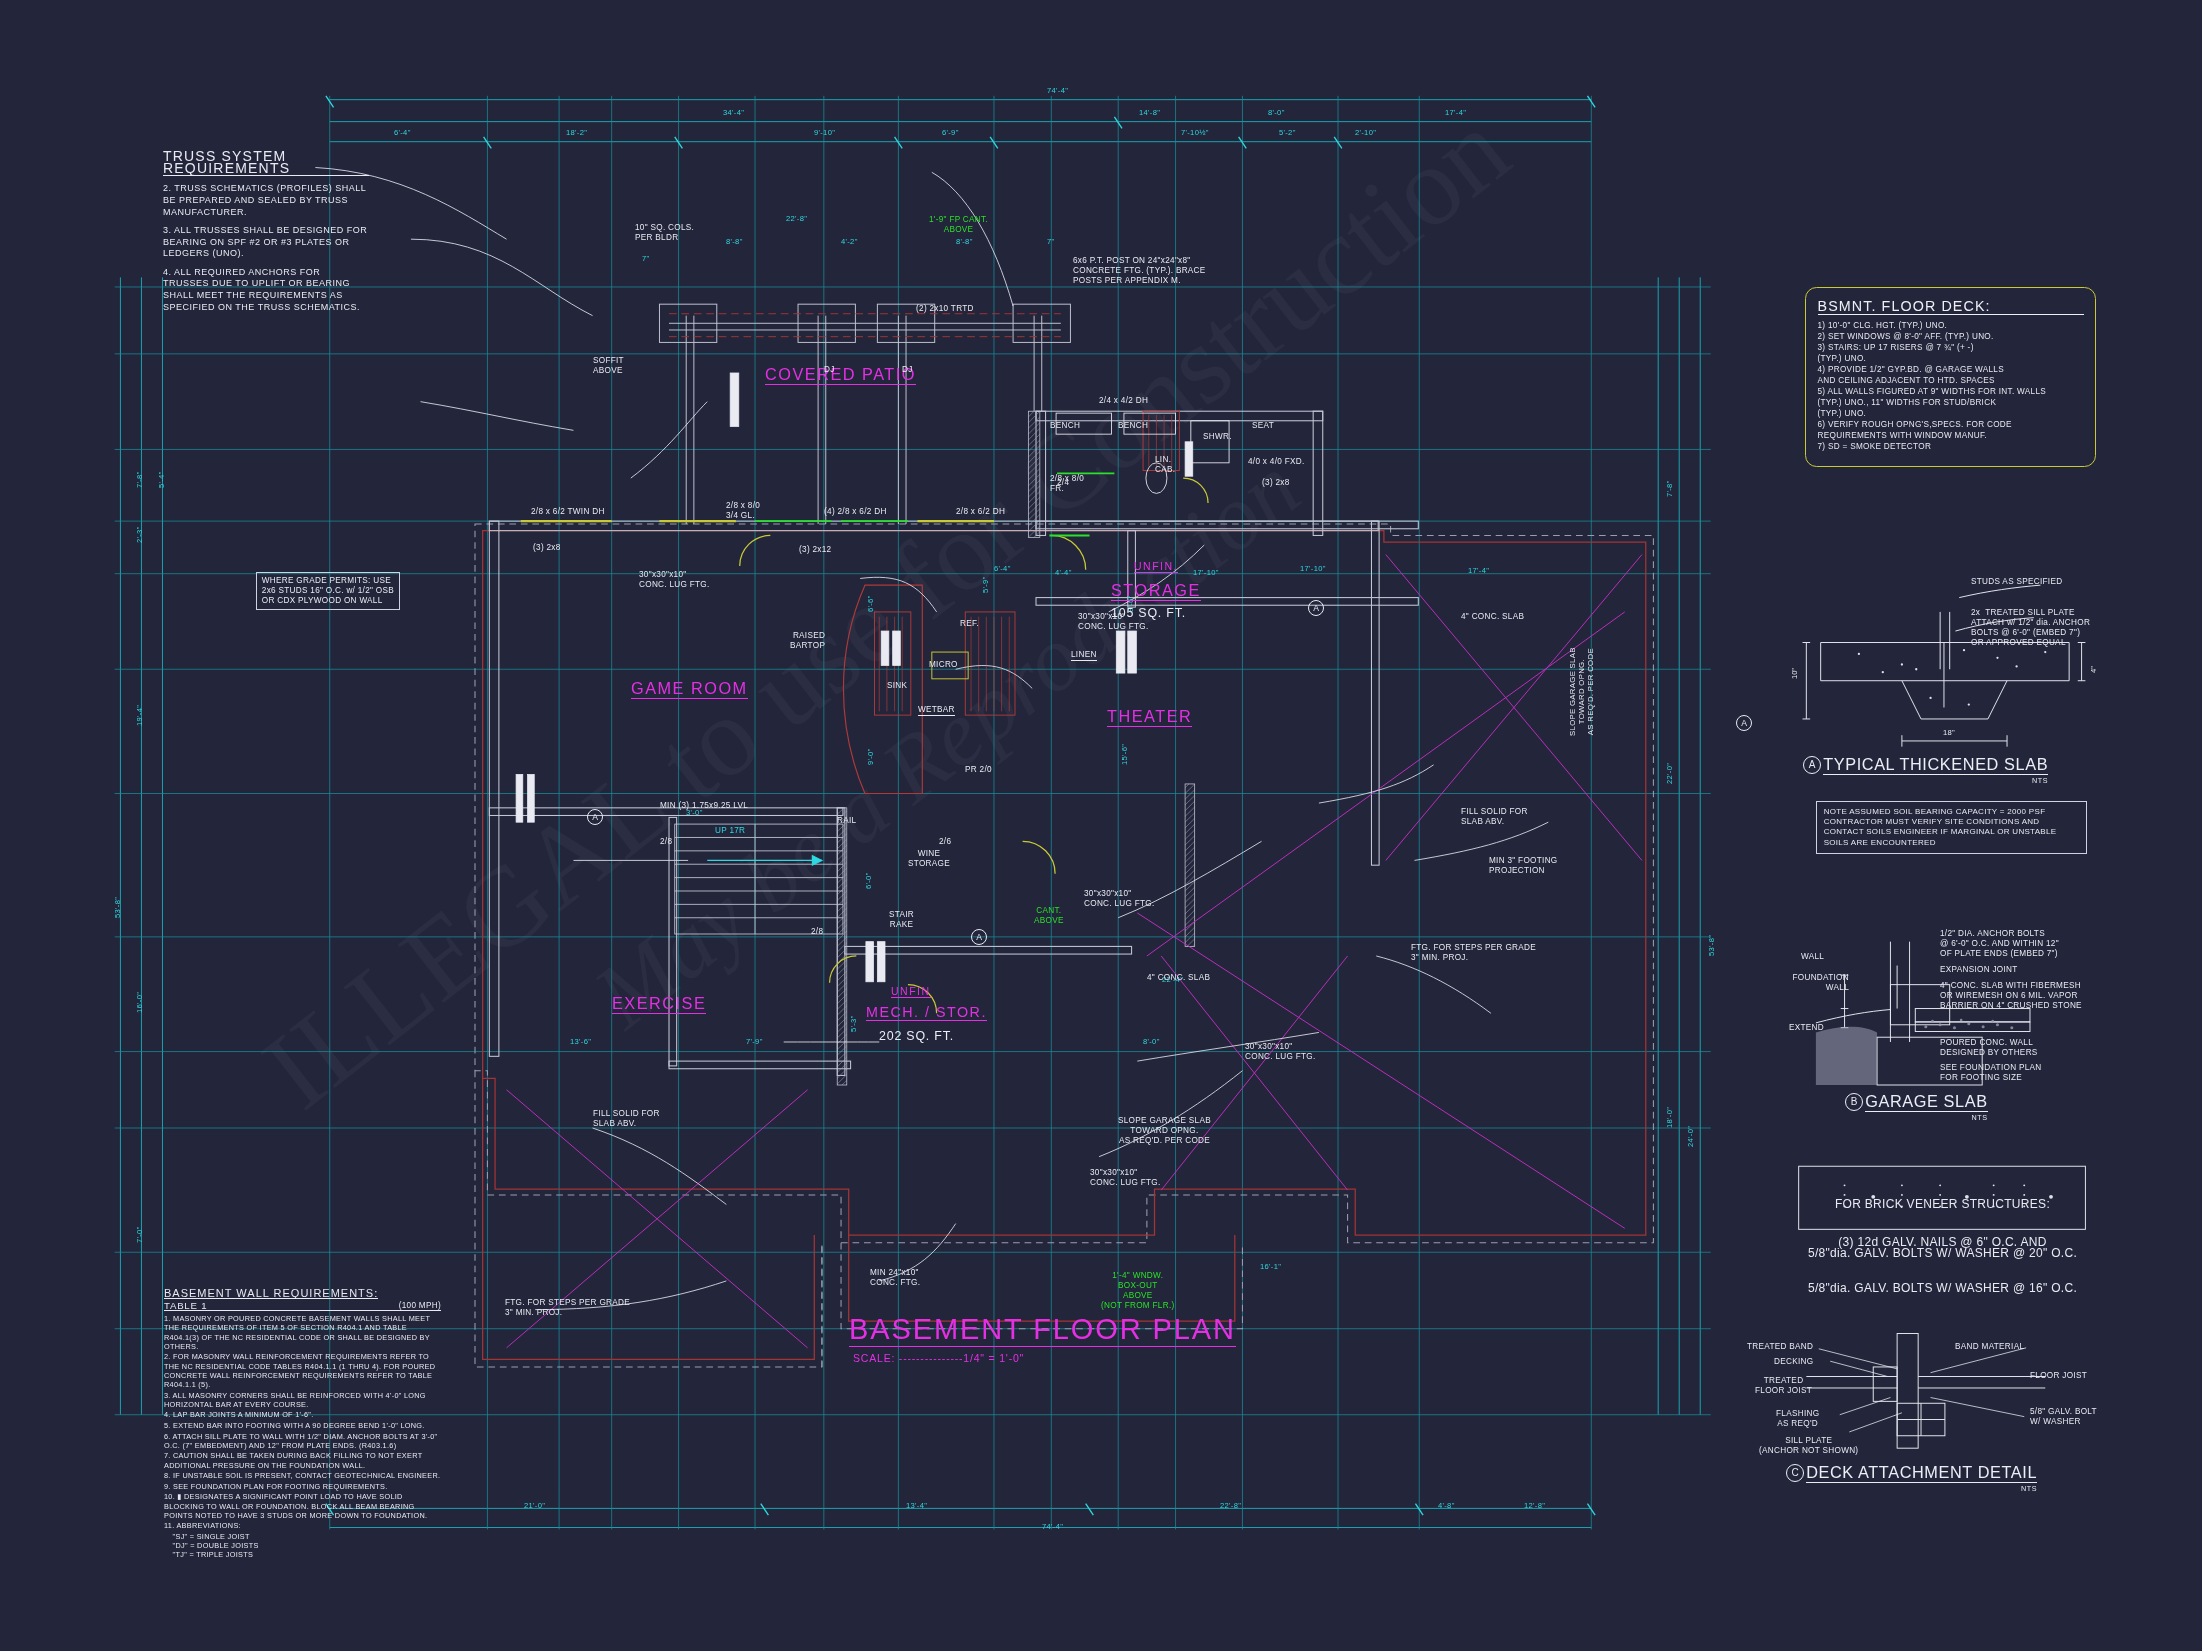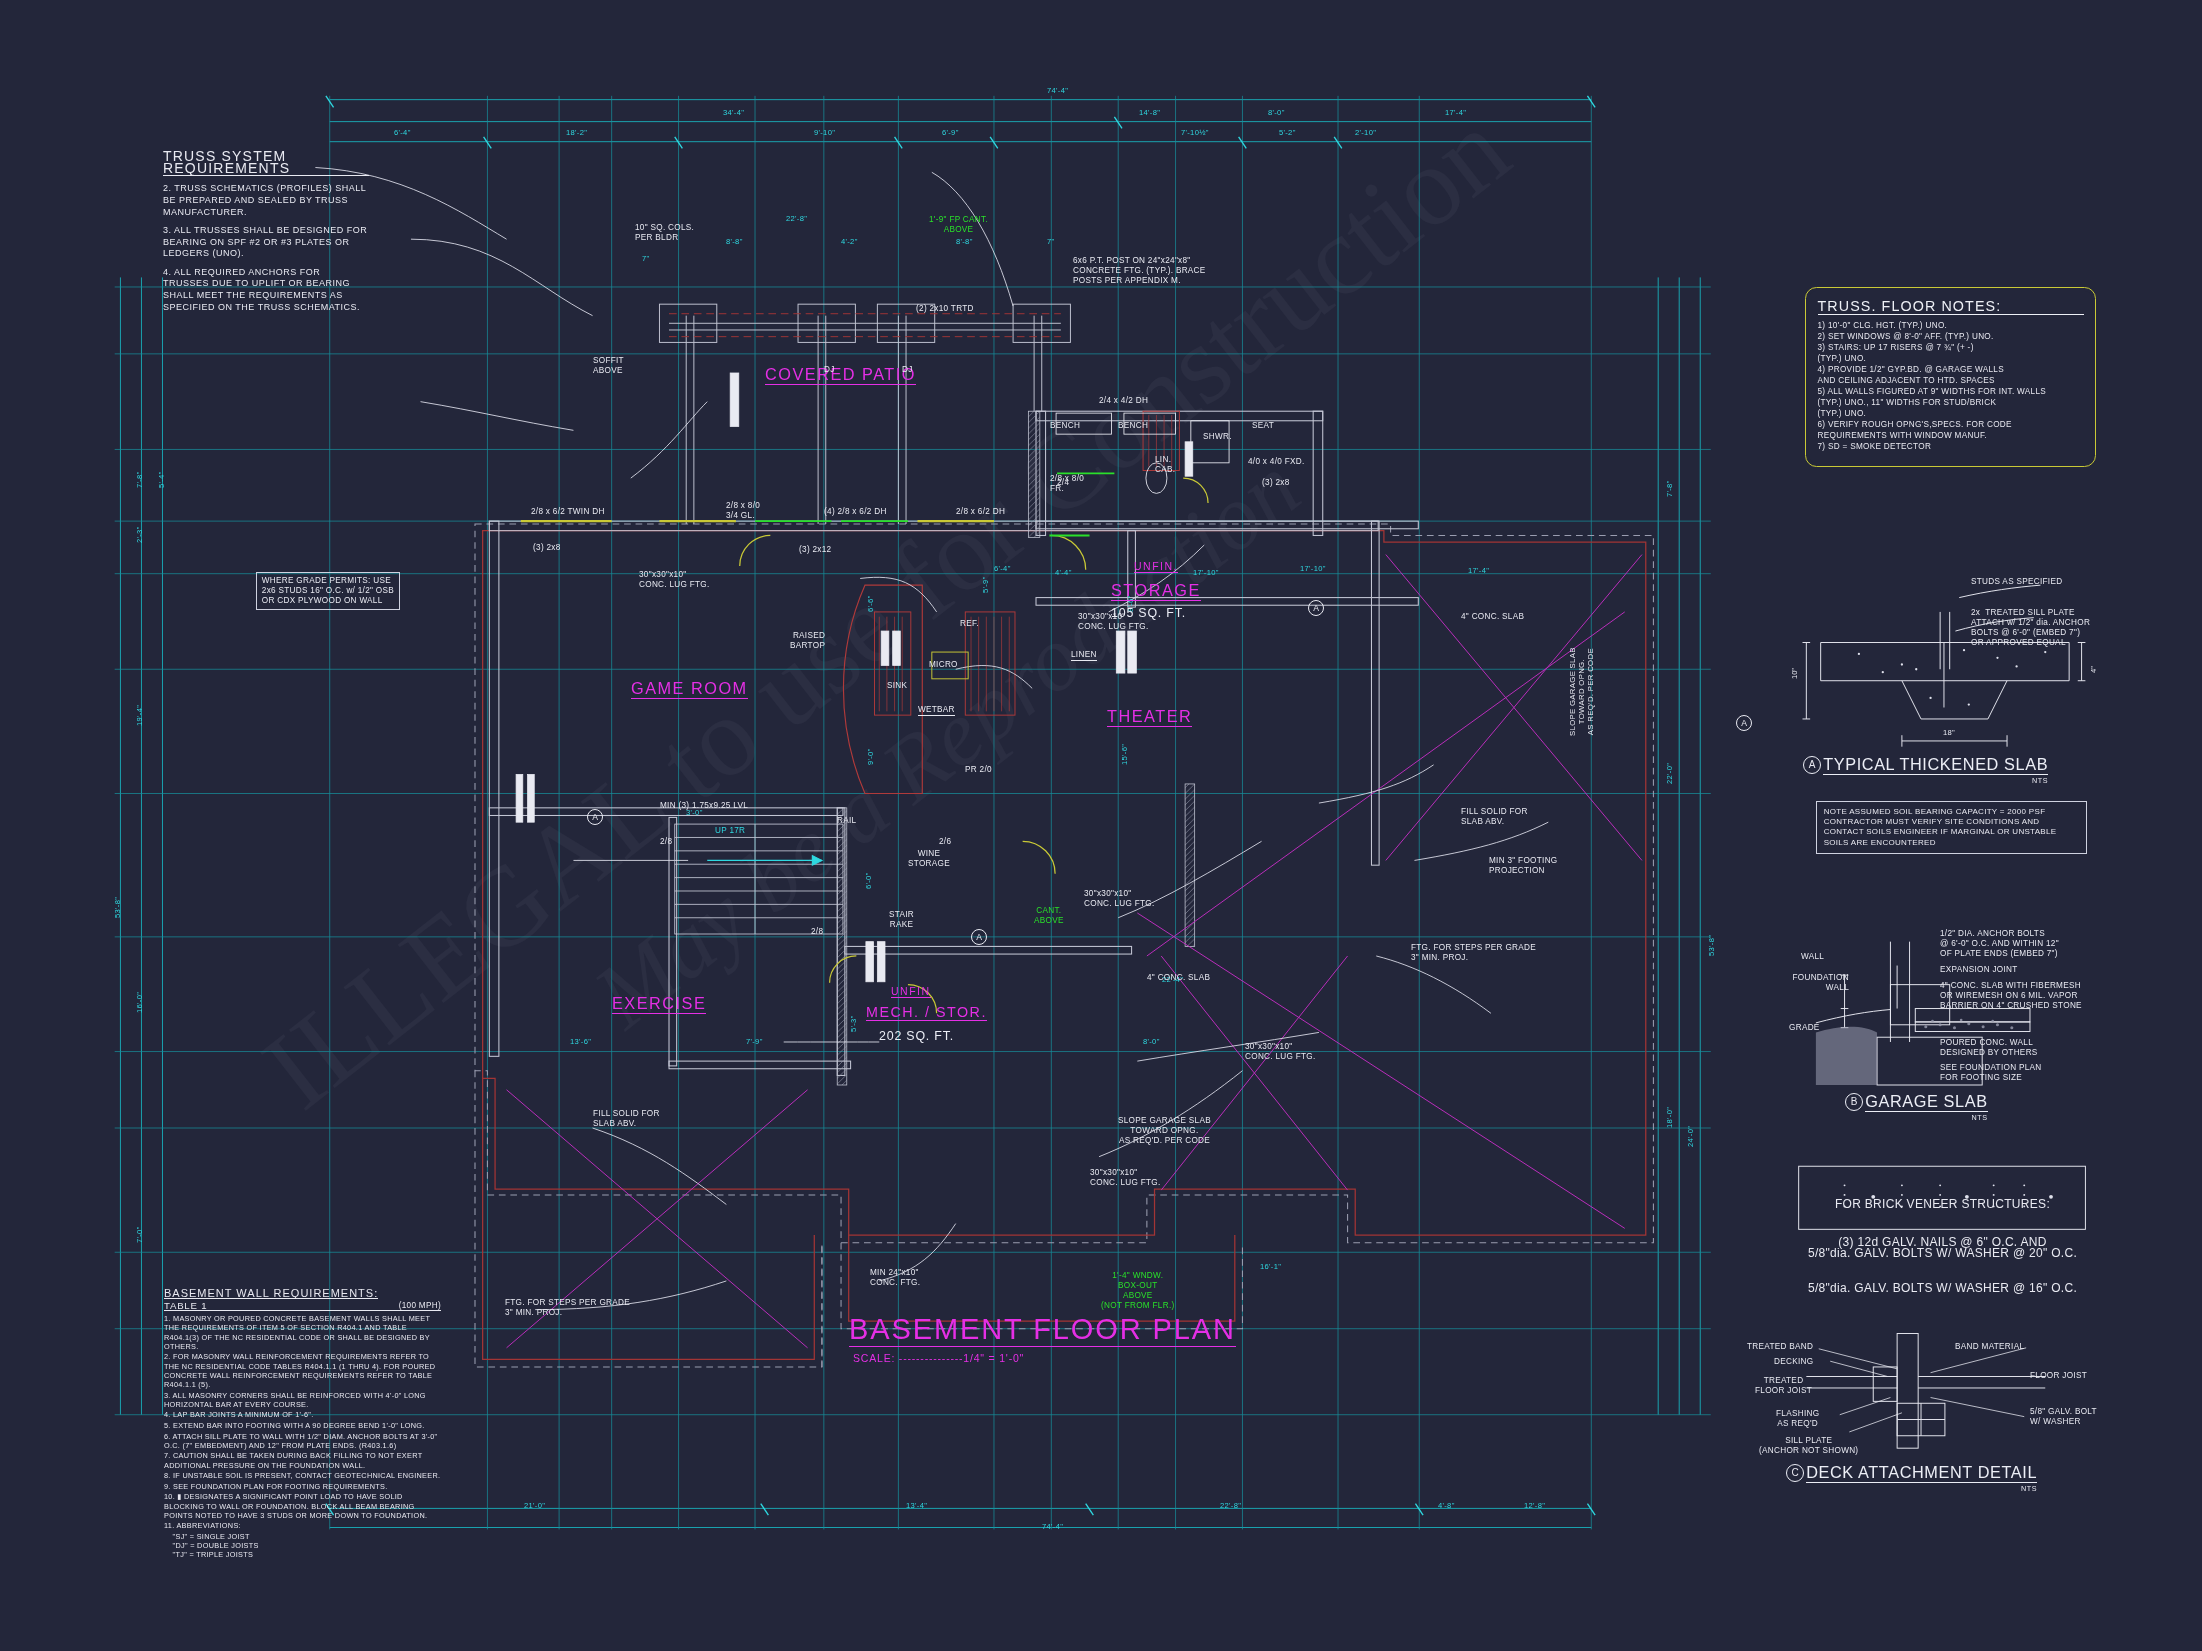--- a/index.html
+++ b/index.html
@@ -465,21 +465,21 @@
     <p>8.  IF UNSTABLE SOIL IS PRESENT, CONTACT GEOTECHNICAL ENGINEER.</p>
     <p>9.  SEE FOUNDATION PLAN FOR FOOTING REQUIREMENTS.</p>
     <p>10. ▮ DESIGNATES A SIGNIFICANT POINT LOAD TO HAVE SOLID BLOCKING TO WALL OR FOUNDATION. BLOCK ALL BEAM BEARING POINTS NOTED TO HAVE 3 STUDS OR MORE DOWN TO FOUNDATION.</p>
     <p>11. ABBREVIATIONS:</p>
     <span class="ind">"SJ" = SINGLE JOIST</span>
     <span class="ind">"DJ" = DOUBLE JOISTS</span>
     <span class="ind">"TJ" = TRIPLE JOISTS</span>
   </div>
 
   <div class="abs bsmnt-box" style="left:1805px;top:287px;width:266px;">
-    <div class="hd">TRUSS. FLOOR NOTES:</div>
+    <div class="hd">BSMNT. FLOOR DECK:</div>
     <div style="margin-top:5.7px;">
       <p class="ln">1) 10'-0"  CLG. HGT. (TYP.) UNO.</p>
       <p class="ln">2) SET WINDOWS @ 8'-0" AFF. (TYP.) UNO.</p>
       <p class="ln">3) STAIRS: UP 17 RISERS @ 7 ¾" (+ -)</p>
       <p class="ln">    (TYP.) UNO.</p>
       <p class="ln">4) PROVIDE 1/2" GYP.BD. @ GARAGE WALLS</p>
       <p class="ln">    AND CEILING ADJACENT TO HTD. SPACES</p>
       <p class="ln">5) ALL WALLS FIGURED AT 9" WIDTHS FOR INT. WALLS</p>
       <p class="ln">    (TYP.) UNO., 11" WIDTHS FOR STUD/BRICK</p>
       <p class="ln">    (TYP.) UNO.</p>
@@ -500,21 +500,21 @@
   <div class="abs" style="left:1803px;top:755px;">
     <span class="bub">A</span><span class="dtitle">TYPICAL THICKENED SLAB</span>
     <div class="nts" style="text-align:right;margin-top:1px;">NTS</div>
   </div>
 
   <div class="abs boxnote" style="left:1816px;top:801px;width:256px;">NOTE ASSUMED SOIL BEARING CAPACITY = 2000 PSF CONTRACTOR MUST VERIFY SITE CONDITIONS AND CONTACT SOILS ENGINEER IF MARGINAL OR UNSTABLE SOILS ARE ENCOUNTERED</div>
 
   <div class="abs lead" style="left:1801px;top:952px;">WALL</div>
   <div class="abs lead" style="left:1776px;top:973px;text-align:right;width:73px;">FOUNDATION
 WALL</div>
-  <div class="abs lead" style="left:1789px;top:1023px;">GRADE</div>
+  <div class="abs lead" style="left:1789px;top:1023px;">EXTEND</div>
   <div class="abs lead" style="left:1940px;top:929px;">1/2" DIA. ANCHOR BOLTS
 @ 6'-0" O.C. AND WITHIN 12"
 OF PLATE ENDS (EMBED 7")</div>
   <div class="abs lead" style="left:1940px;top:965px;">EXPANSION JOINT</div>
   <div class="abs lead" style="left:1940px;top:981px;">4" CONC. SLAB WITH FIBERMESH
 OR WIREMESH ON 6 MIL. VAPOR
 BARRIER ON 4" CRUSHED STONE</div>
   <div class="abs lead" style="left:1940px;top:1038px;">POURED CONC. WALL
 DESIGNED BY OTHERS</div>
   <div class="abs lead" style="left:1940px;top:1063px;">SEE FOUNDATION PLAN

